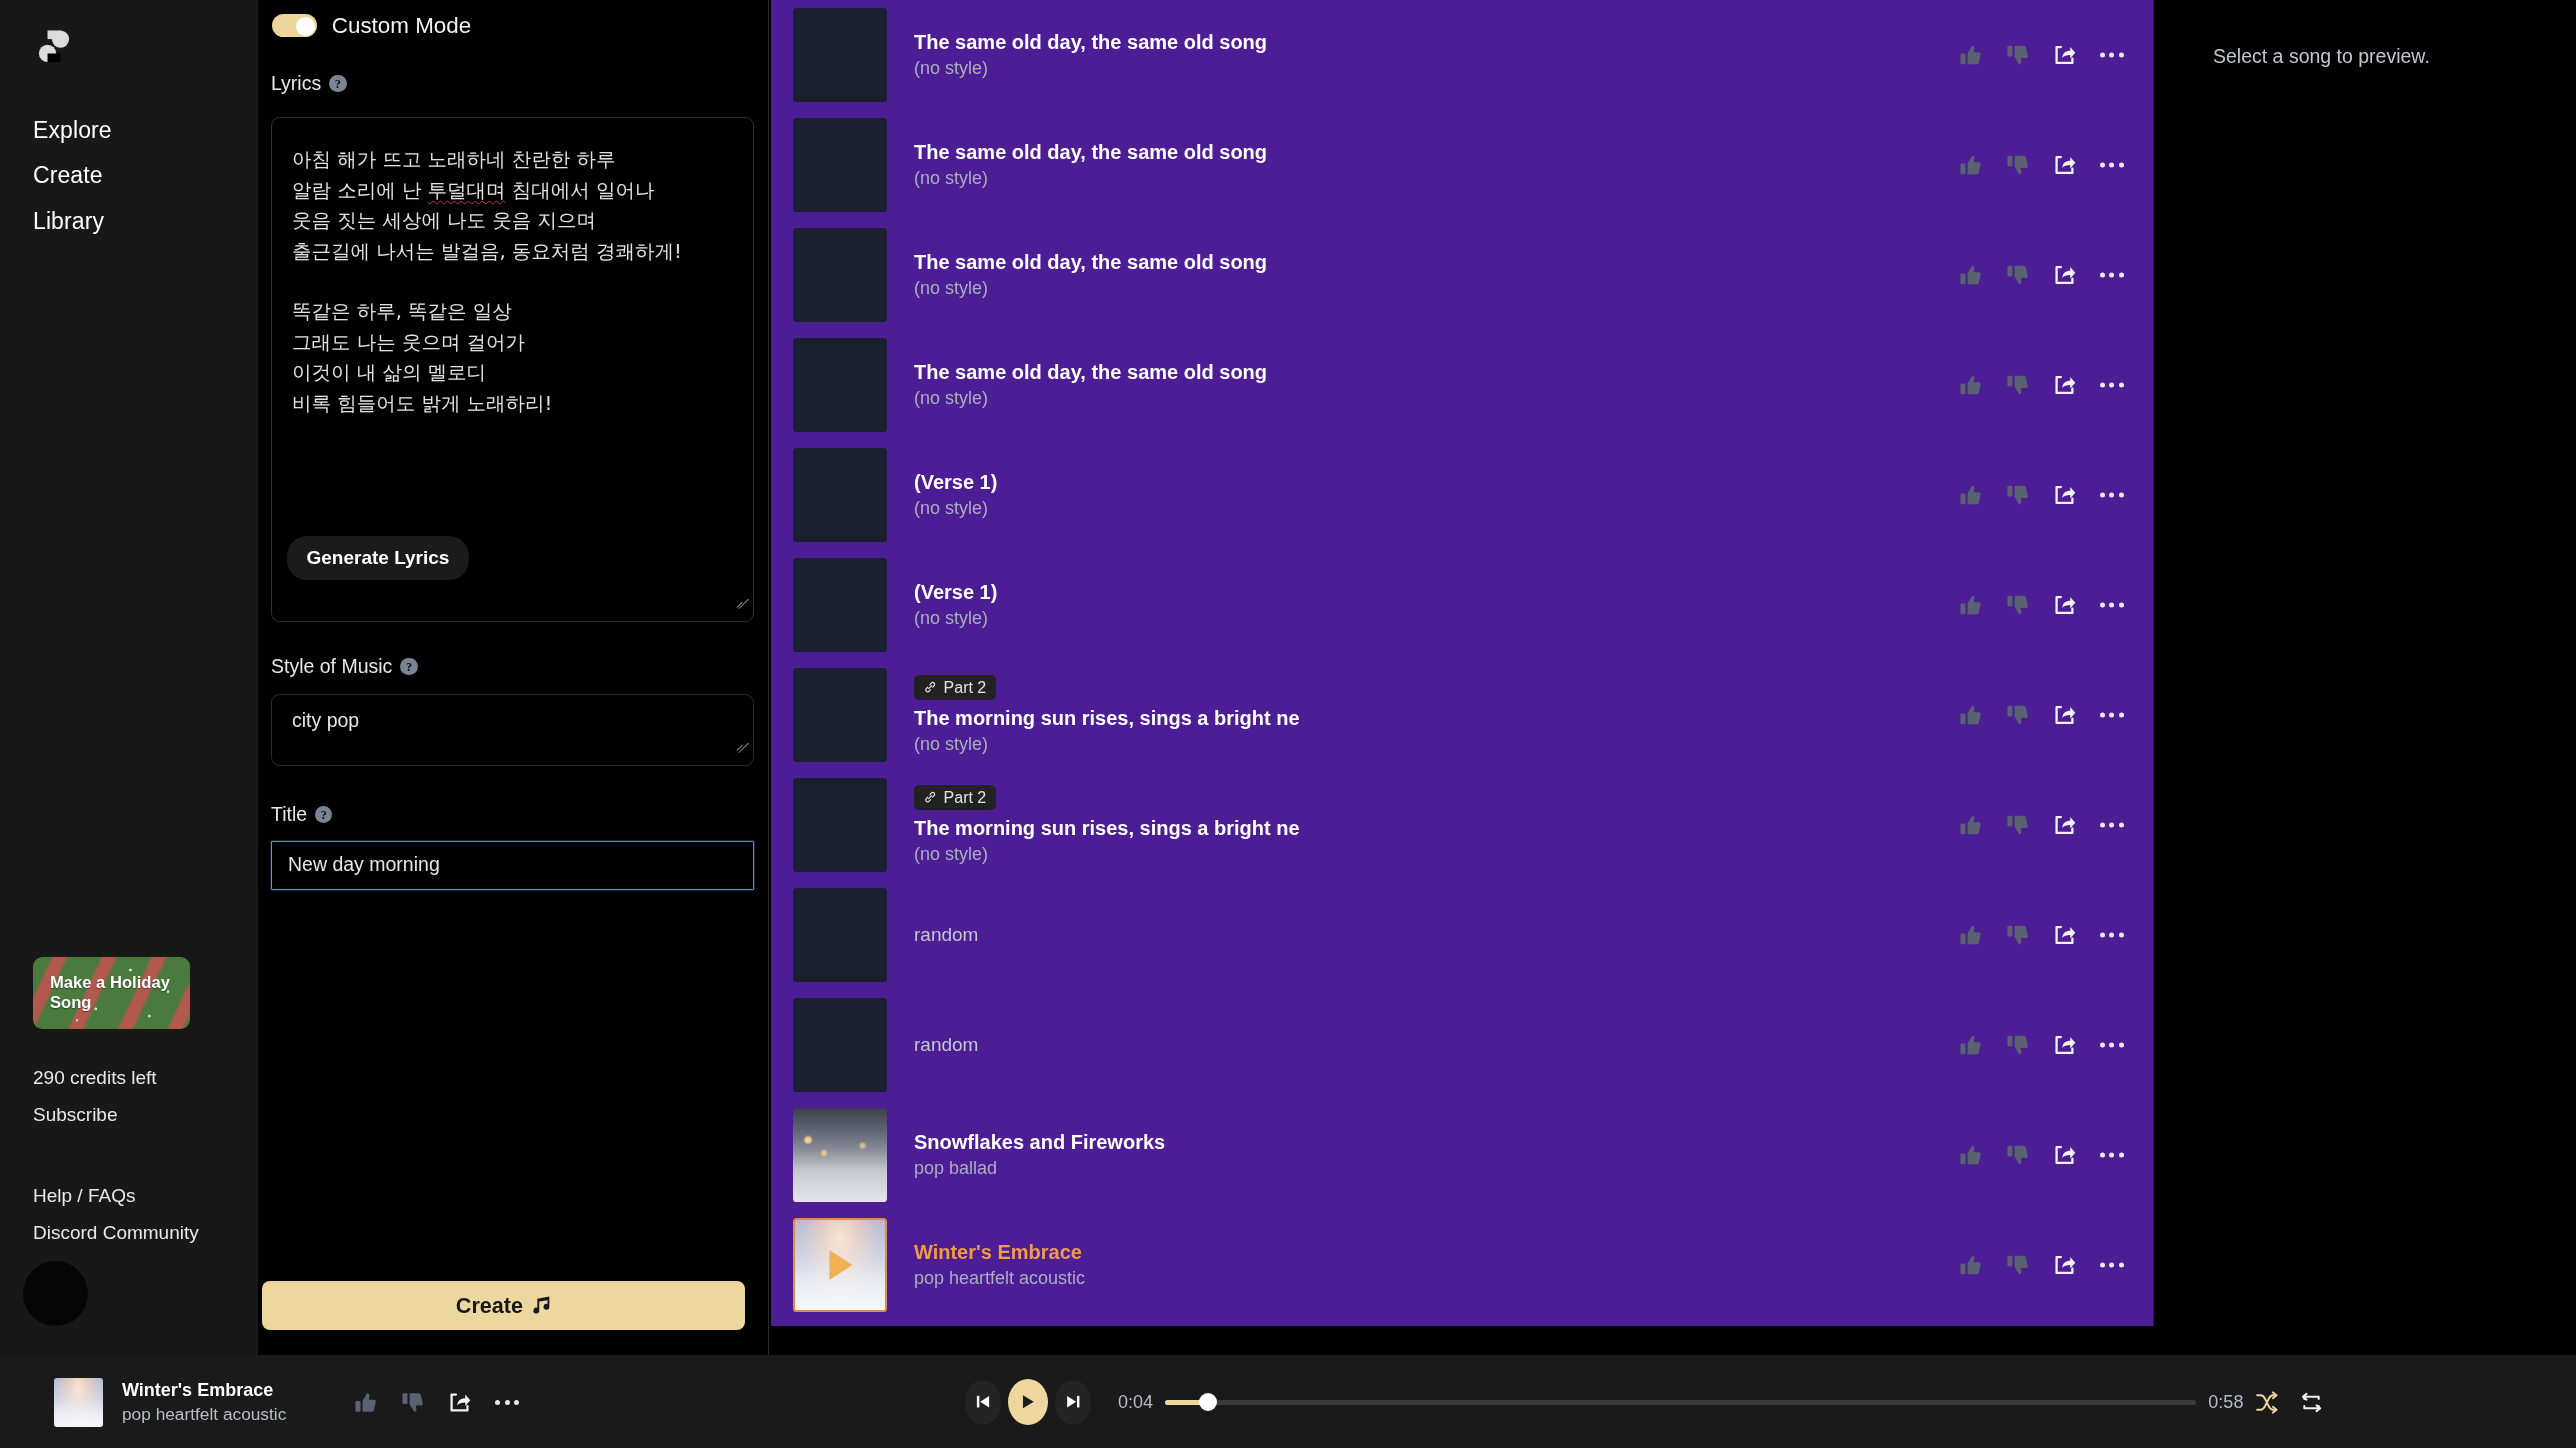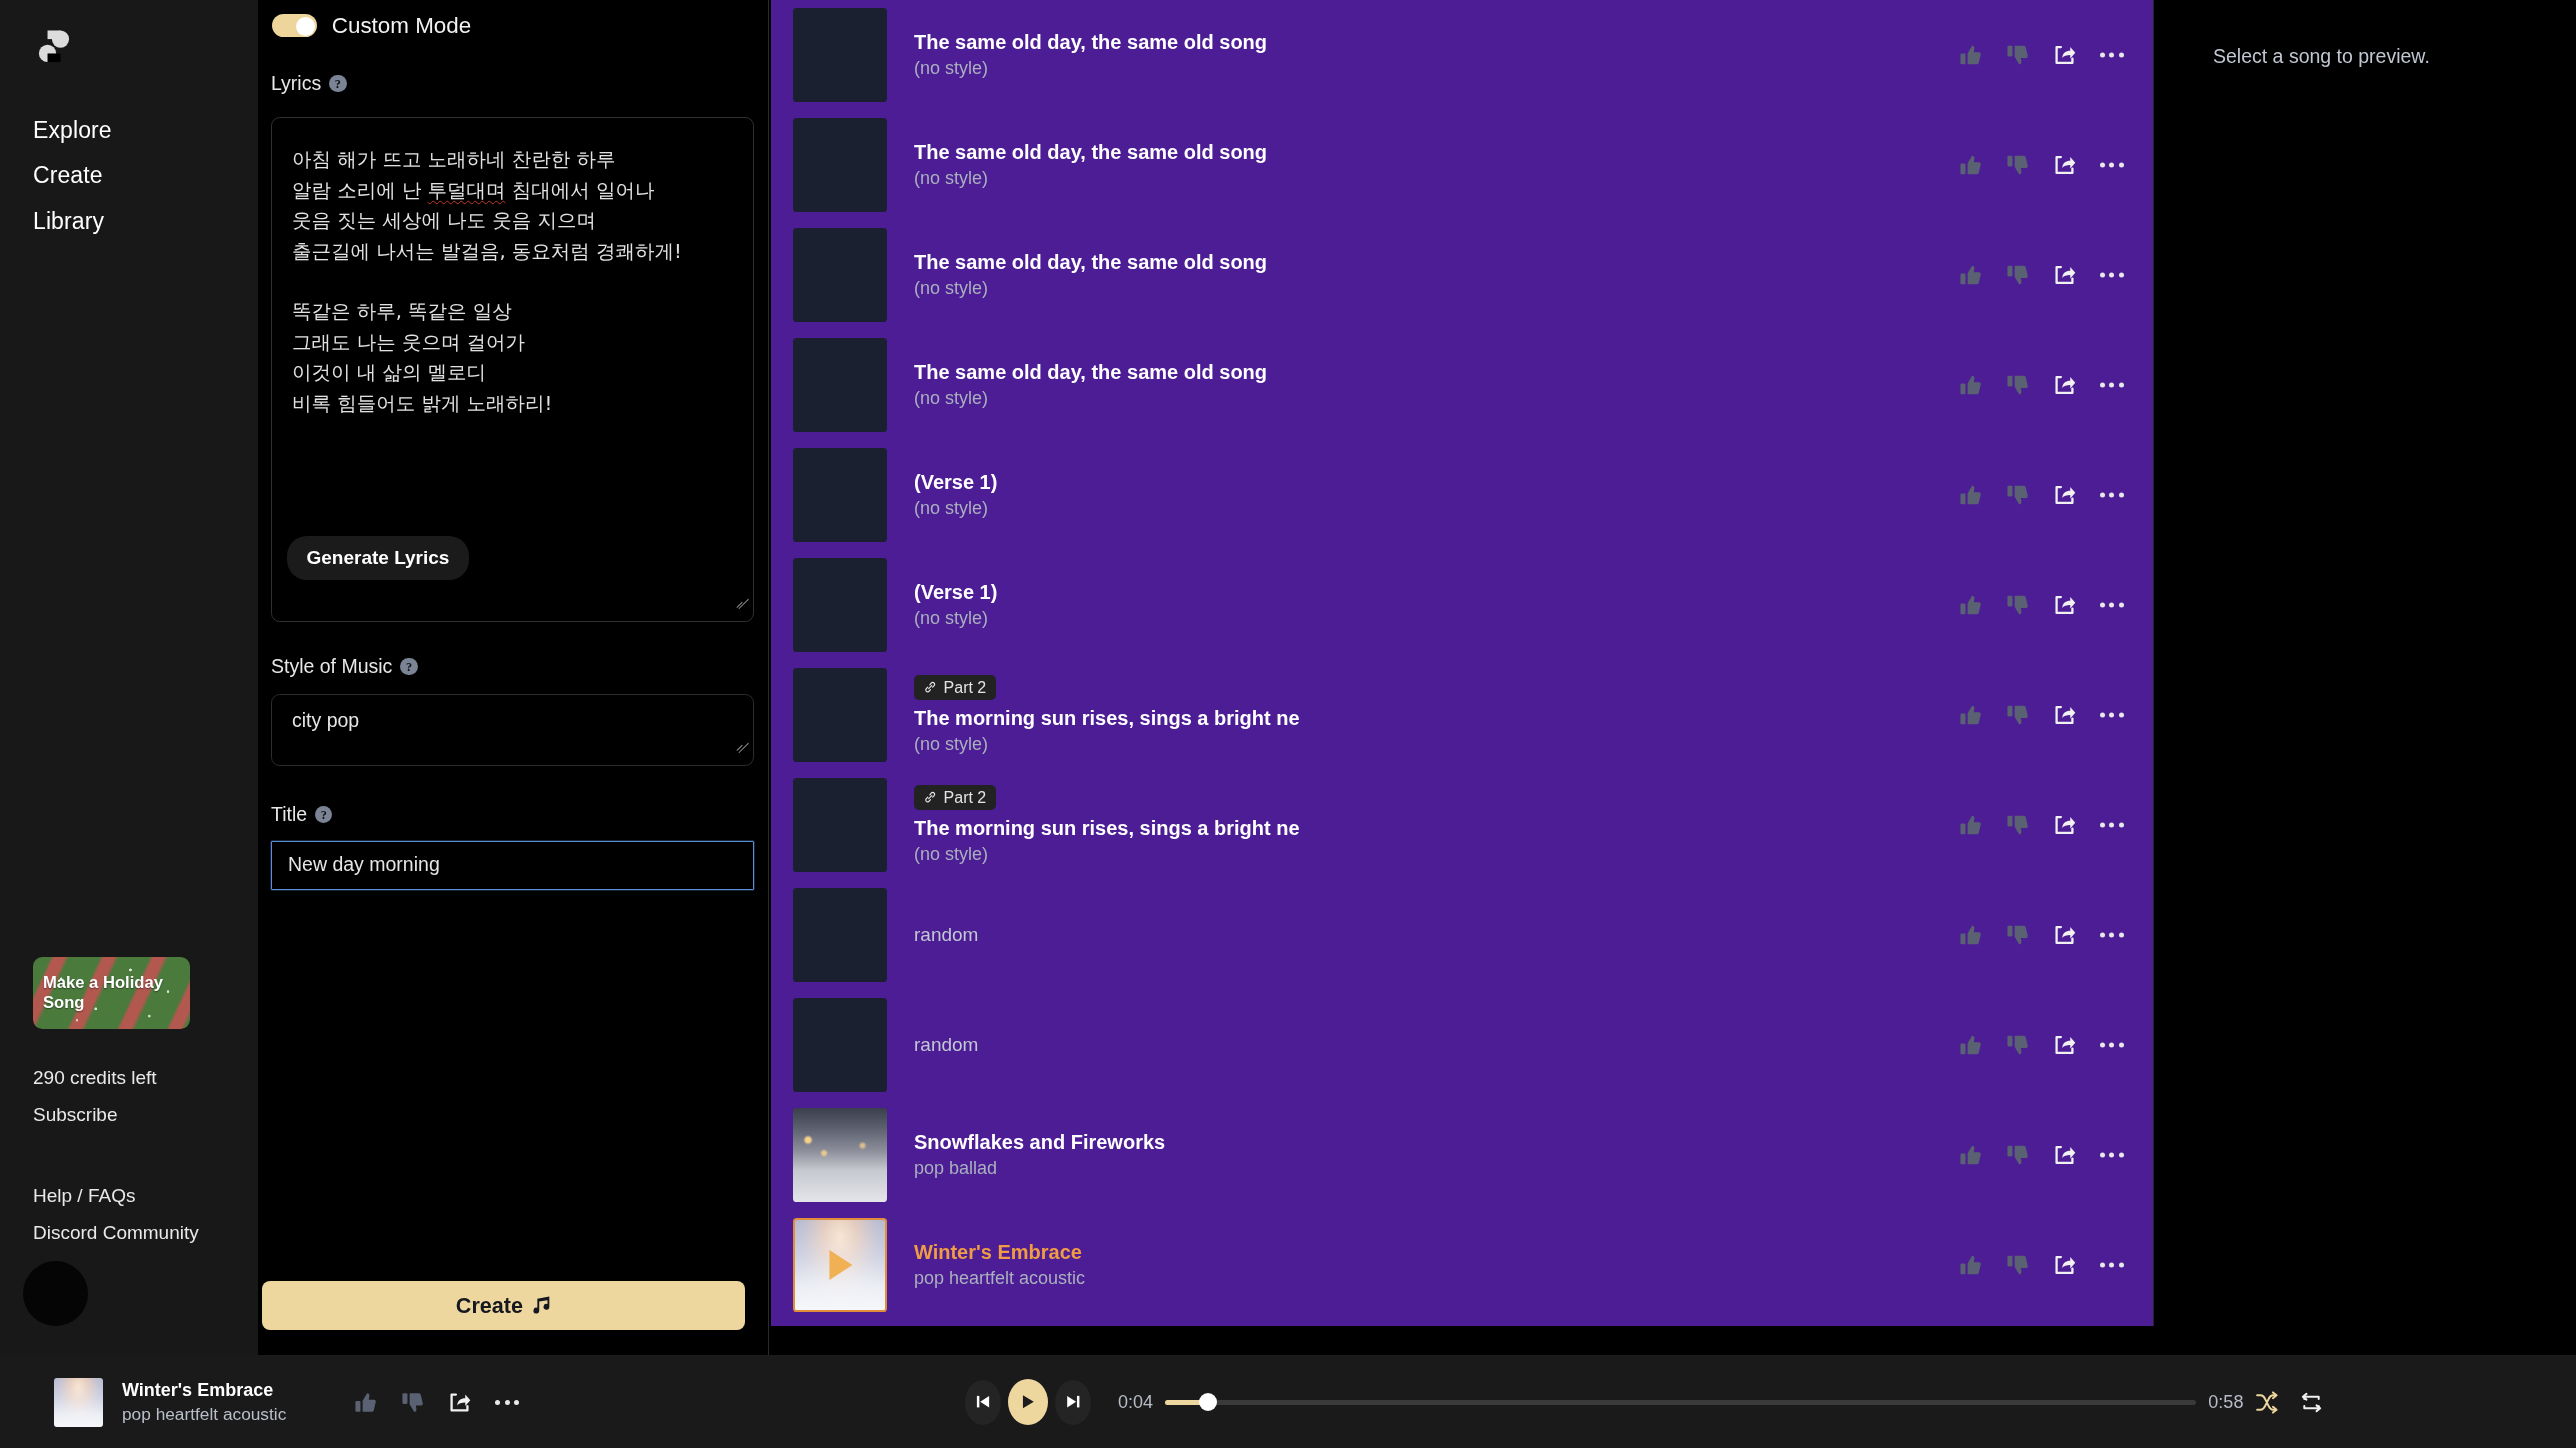--- a/index.html
+++ b/index.html
@@ -34,21 +34,21 @@
       radial-gradient(circle at 74% 82%, rgba(255,255,255,.7) 0 1.2px, transparent 1.7px),
       radial-gradient(circle at 28% 88%, rgba(255,255,255,.7) 0 0.9px, transparent 1.4px),
       repeating-linear-gradient(115deg,
         #4a7a3c 0px, #4a7a3c 16px,
         #b2584f 19px, #b2584f 29px,
         #4a7a3c 33px, #4a7a3c 45px);
     display: flex; align-items: center;
   }
   .holiday-banner span {
     color: #fff; font-size: 16.6px; font-weight: bold; line-height: 1.22;
-    padding: 0 10px; text-shadow: 0 0.7px 1.4px rgba(0,0,0,.45);
+    padding: 0 17px; text-shadow: 0 0.7px 1.4px rgba(0,0,0,.45);
   }
   .nav-meta { position: absolute; left: 33px; top: 1068px; }
   .nav-meta .row {
     display: block; color: #e9e9e9; font-size: 19px; line-height: 1;
     margin-bottom: 18px; cursor: pointer;
   }
   .nav-foot { position: absolute; left: 33px; top: 1186px; }
   .nav-foot .row {
     display: block; color: #e9e9e9; font-size: 19px; line-height: 1;
     margin-bottom: 18px; cursor: pointer;

